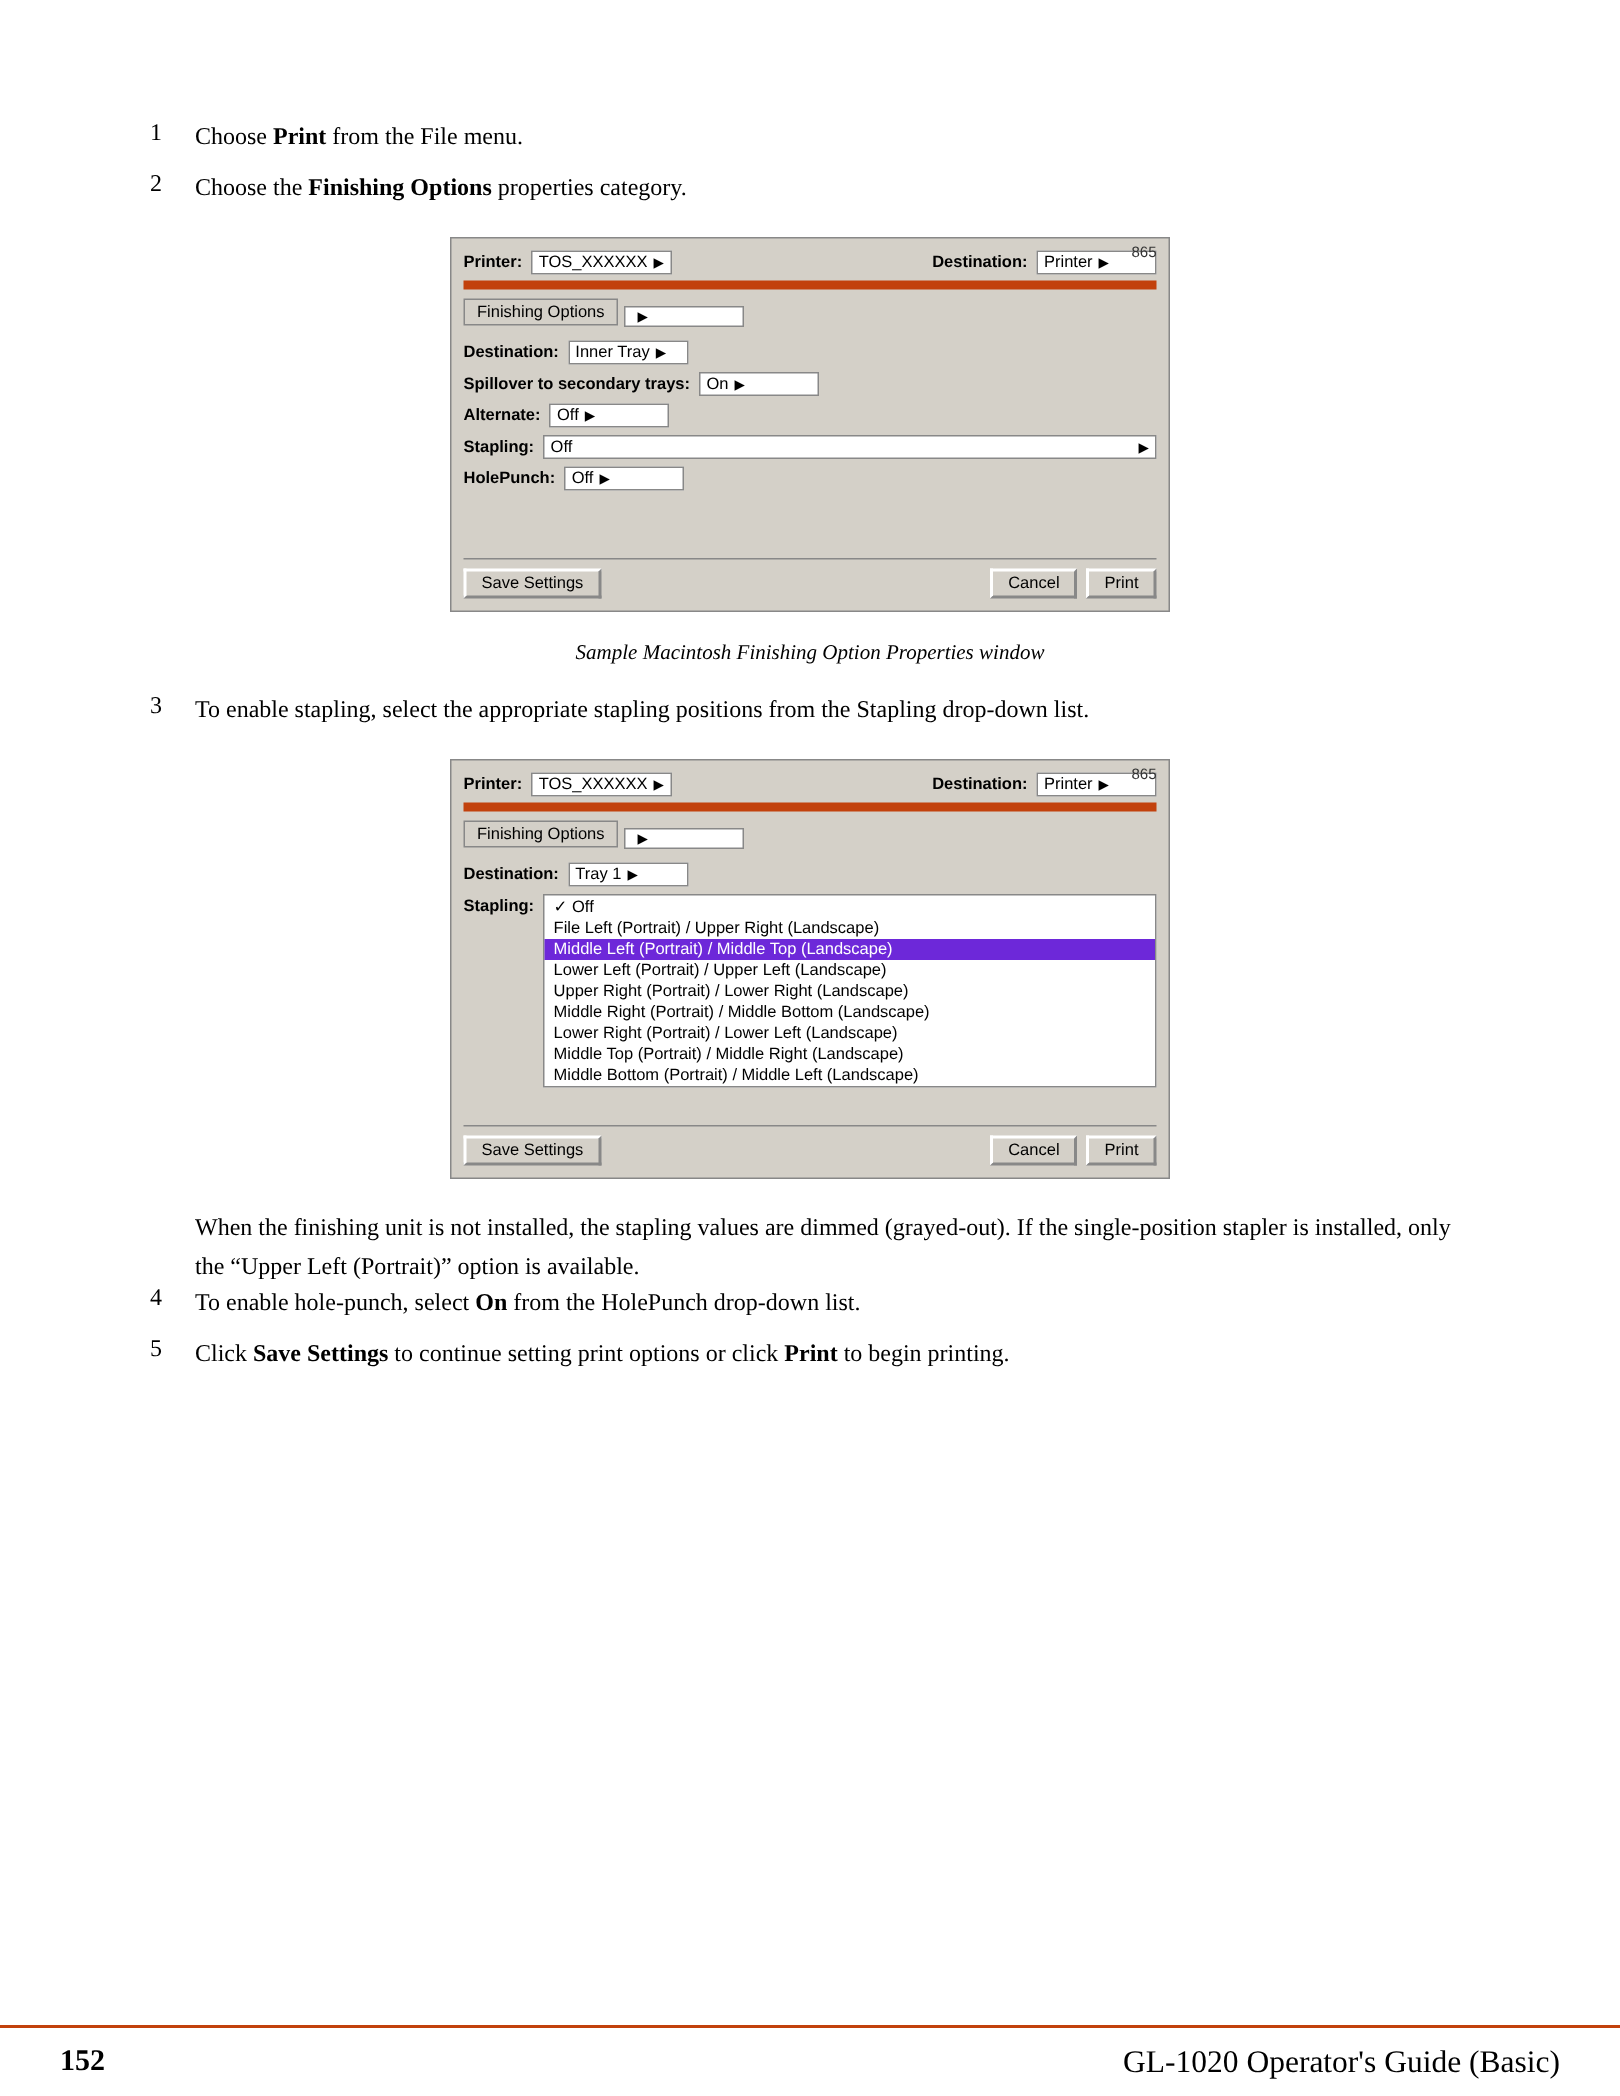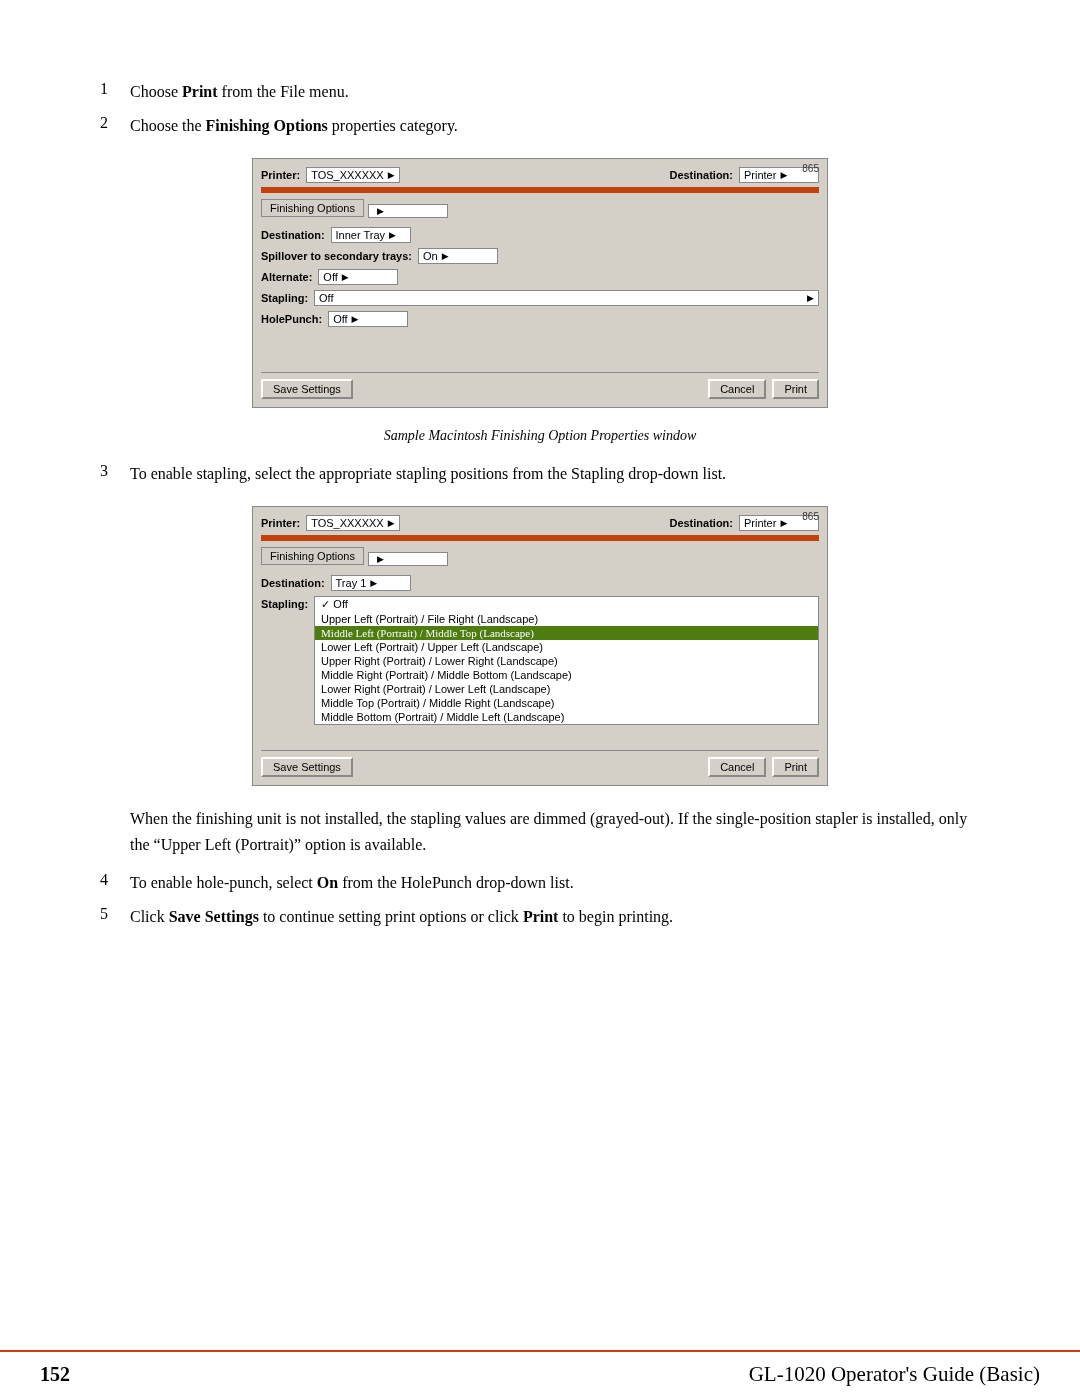--- a/index.html
+++ b/index.html
@@ -34,21 +34,21 @@
     }
 
     .step-text strong, .step-text b {
       font-weight: bold;
     }
 
     .dialog-box {
       border: 1px solid #888;
       background: #d4d0c8;
       margin: 20px auto;
-      width: 576px;
+      width: 480px;
       padding: 8px;
       position: relative;
       font-family: Arial, Helvetica, sans-serif;
       font-size: 11px;
     }
 
     .dialog-page-num {
       position: absolute;
       top: 4px;
       right: 8px;
@@ -124,23 +124,22 @@
       margin: 6px 0 18px 0;
     }
 
     .stapling-dropdown-item {
       padding: 1px 6px;
       font-size: 11px;
       white-space: nowrap;
     }
 
     .stapling-dropdown-item.selected {
-      background: #4d7c0f;
+      background: #6d28d9;
       color: #fff;
-      font-family: Liberation Serif, serif;
     }
 
     .stapling-dropdown-item.checked::before {
       content: "✓ ";
     }
 
     .stapling-row {
       display: flex;
       align-items: flex-start;
       margin-bottom: 5px;
@@ -154,21 +153,20 @@
       flex: 1;
       border: 1px solid #888;
       background: #fff;
       position: relative;
     }
 
     .paragraph-text {
       font-size: 16px;
       line-height: 1.6;
       margin-left: 30px;
-      margin-bottom: 14px;
     }
 
     .footer-bar {
       position: absolute;
       bottom: 0;
       left: 0;
       width: 1080px;
       border-top: 2px solid #c2410c;
       display: flex;
       align-items: center;
@@ -350,21 +348,21 @@
         <span>Tray 1</span>
         <span class="dialog-select-arrow">▶</span>
       </span>
     </div>
 
     <div class="stapling-row">
       <span class="dialog-label">Stapling:</span>
       <div style="flex:1; position:relative;">
         <div class="stapling-dropdown-wrapper">
           <div class="stapling-dropdown-item checked">Off</div>
-          <div class="stapling-dropdown-item">Upper Left (Portrait) / File Right (Landscape)</div>
+          <div class="stapling-dropdown-item">File Left (Portrait) / Upper Right (Landscape)</div>
           <div class="stapling-dropdown-item selected">Middle Left (Portrait) / Middle Top (Landscape)</div>
           <div class="stapling-dropdown-item">Lower Left (Portrait) / Upper Left (Landscape)</div>
           <div class="stapling-dropdown-item">Upper Right (Portrait) / Lower Right (Landscape)</div>
           <div class="stapling-dropdown-item">Middle Right (Portrait) / Middle Bottom (Landscape)</div>
           <div class="stapling-dropdown-item">Lower Right (Portrait) / Lower Left (Landscape)</div>
           <div class="stapling-dropdown-item">Middle Top (Portrait) / Middle Right (Landscape)</div>
           <div class="stapling-dropdown-item">Middle Bottom (Portrait) / Middle Left (Landscape)</div>
         </div>
       </div>
     </div>

